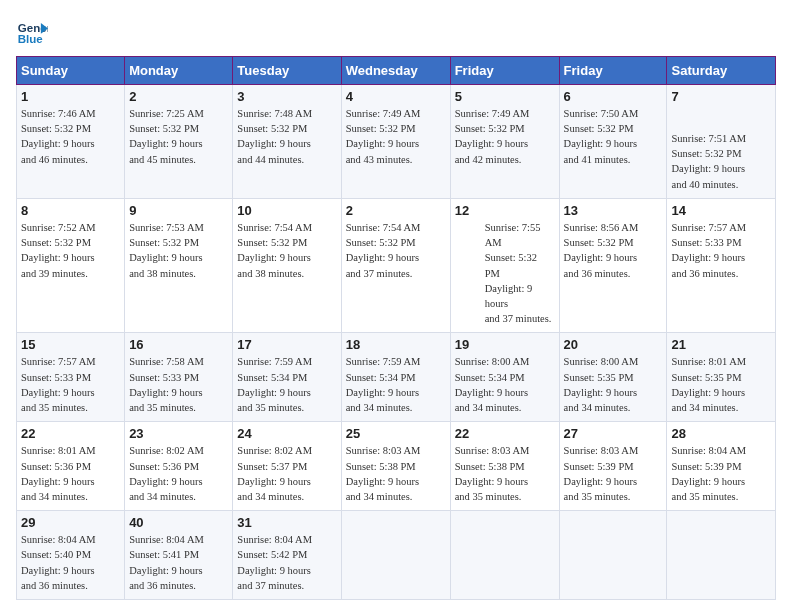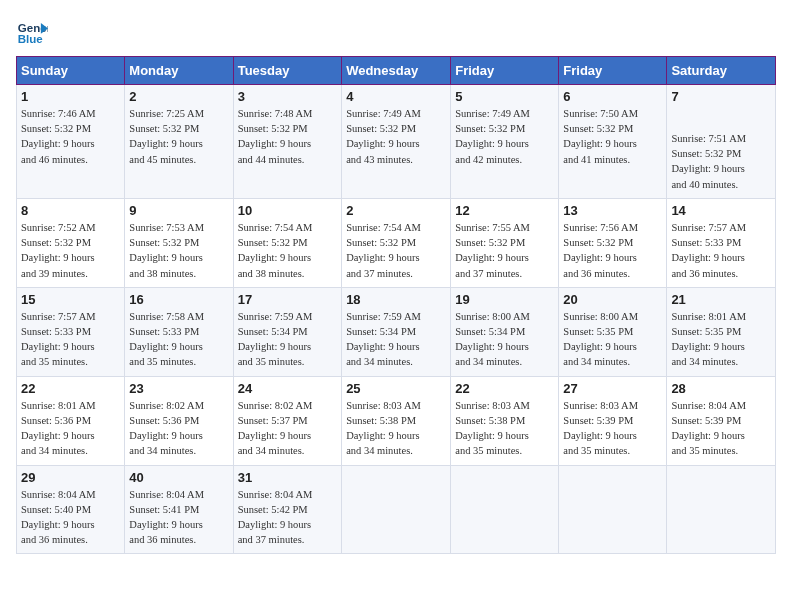--- a/index.html
+++ b/index.html
@@ -196,28 +196,28 @@
         </td>
         <td>
           <span class="day-num">2</span>
           <div class="day-detail" style="white-space: pre-line;">Sunrise: 7:54 AM
 Sunset: 5:32 PM
 Daylight: 9 hours
 and 37 minutes.</div>
         </td>
         <td>
           <span class="day-num">12</span>
-          <div class="day-detail" style="white-space: pre-line;">Sunrise: 7:55 AM
+          <div class="day-detail" style="white-space: pre-line; margin-left: 30px;">Sunrise: 7:55 AM
 Sunset: 5:32 PM
 Daylight: 9 hours
 and 37 minutes.</div>
         </td>
         <td>
           <span class="day-num">13</span>
-          <div class="day-detail" style="white-space: pre-line;">Sunrise: 7:56 AM
+          <div class="day-detail" style="white-space: pre-line;">Sunrise: 8:56 AM
 Sunset: 5:32 PM
 Daylight: 9 hours
 and 36 minutes.</div>
         </td>
         <td>
           <span class="day-num">14</span>
           <div class="day-detail" style="white-space: pre-line;">Sunrise: 7:57 AM
 Sunset: 5:33 PM
 Daylight: 9 hours
 and 36 minutes.</div>

